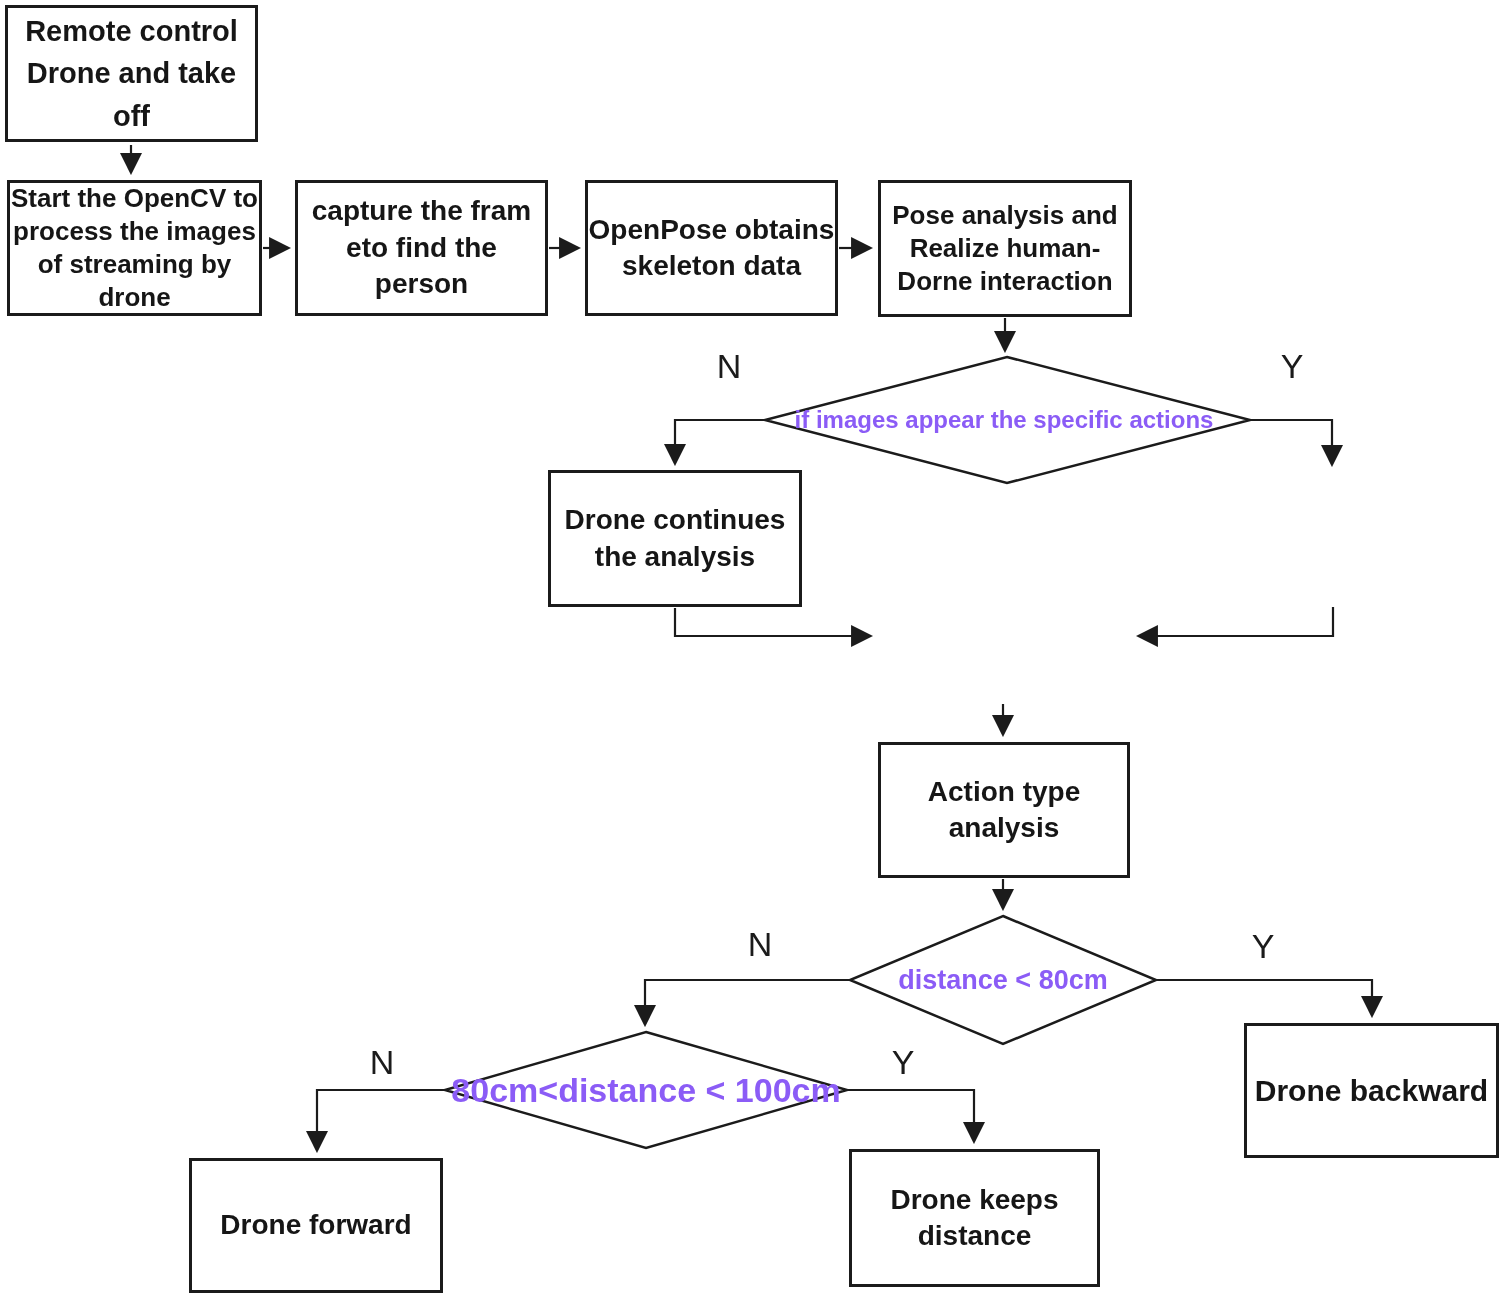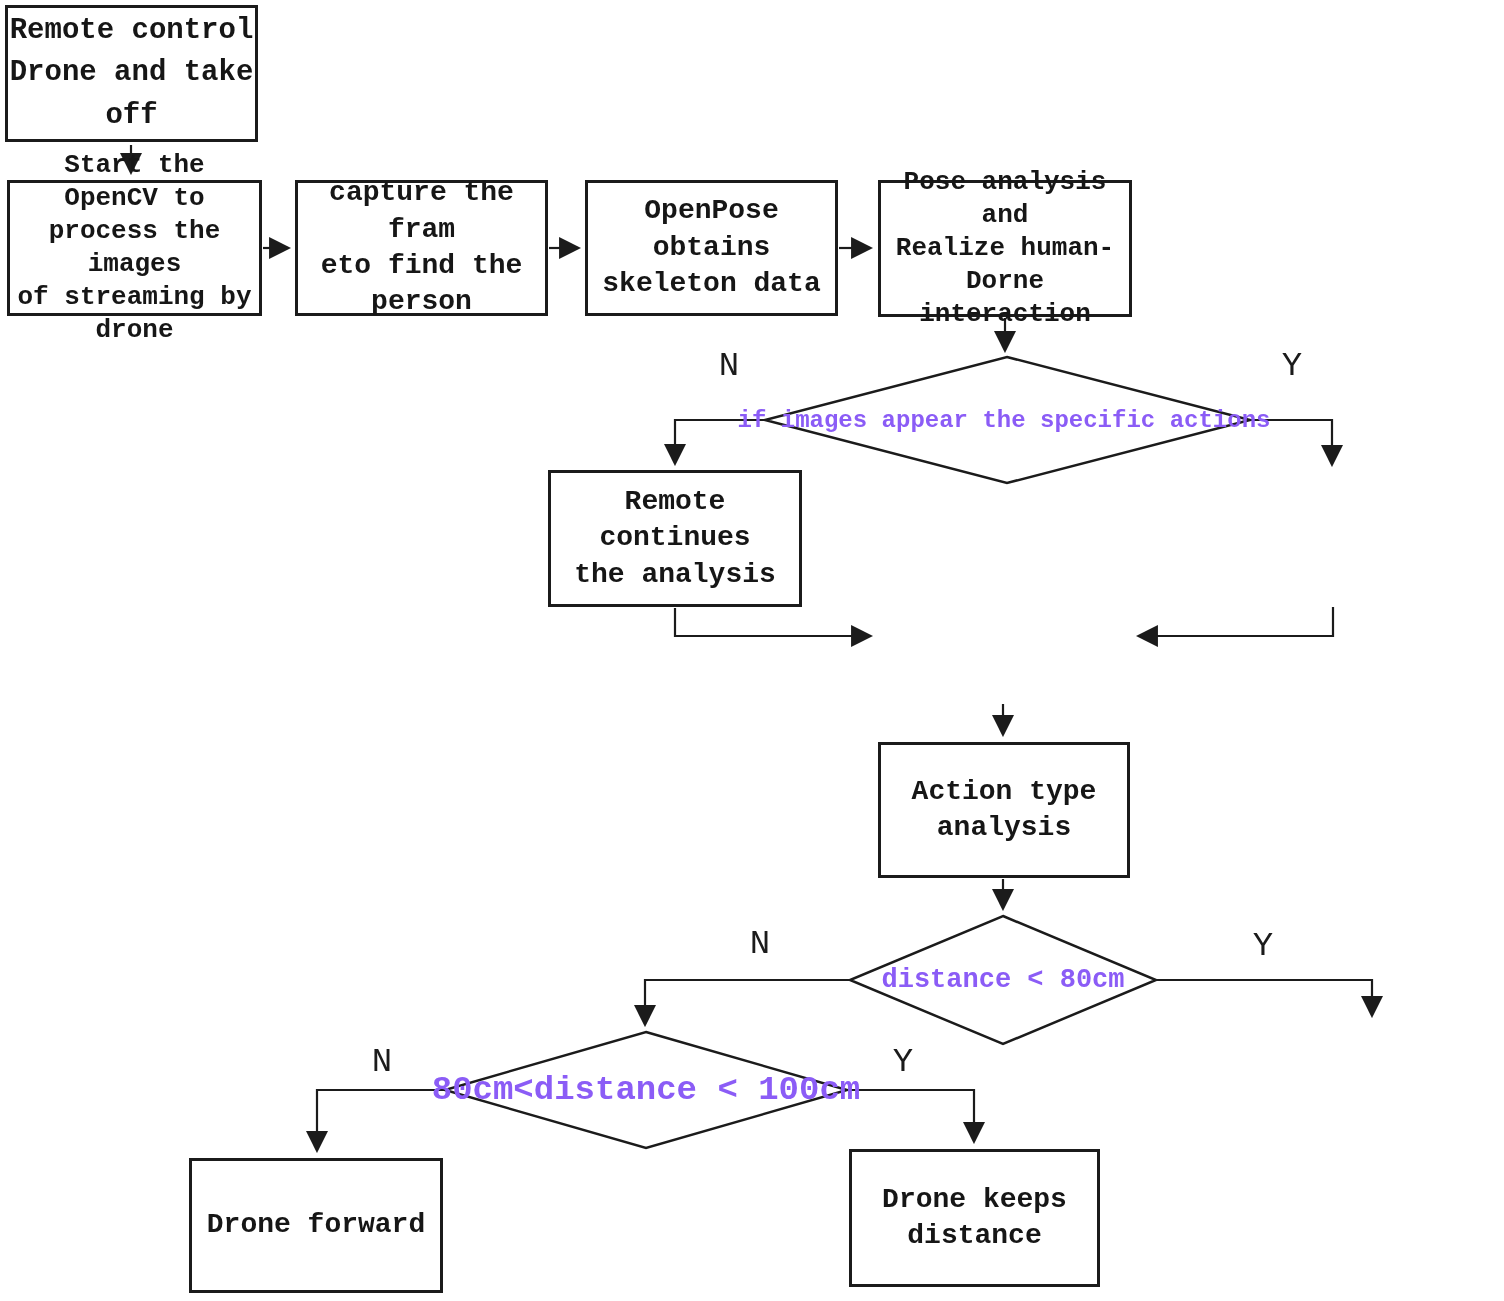--- a/index.html
+++ b/index.html
@@ -1,21 +1,21 @@
 <!DOCTYPE html>
 <html><head>
 <meta charset="utf-8">
 <style>
   html, body { margin: 0; padding: 0; background: #ffffff; }
   #canvas {
     position: relative;
     width: 1504px;
     height: 1301px;
     background: #ffffff;
-    font-family: Liberation Mono, monospace;
+    font-family: Liberation Sans, sans-serif;
     color: #161616;
     overflow: hidden;
   }
   #wires {
     position: absolute;
     left: 0; top: 0;
     width: 1504px; height: 1301px;
   }
   .node {
     position: absolute;
@@ -115,31 +115,34 @@
 skeleton data</div>
   </div>
 
   <div class="node" style="left:878px; top:180px; width:254px; height:137px;">
     <div class="node-text fs26">Pose analysis and
 Realize human-
 Dorne interaction</div>
   </div>
 
   <div class="node" style="left:548px; top:470px; width:254px; height:137px;">
-    <div class="node-text fs28">Remote continues
+    <div class="node-text fs28">Drone continues
 the analysis</div>
   </div>
 
 
 
   <div class="node" style="left:878px; top:742px; width:252px; height:136px;">
     <div class="node-text fs28">Action type
 analysis</div>
   </div>
 
+  <div class="node" style="left:1244px; top:1023px; width:255px; height:135px;">
+    <div class="node-text fs30">Drone backward</div>
+  </div>
 
   <div class="node" style="left:189px; top:1158px; width:254px; height:135px;">
     <div class="node-text fs28">Drone forward</div>
   </div>
 
   <div class="node" style="left:849px; top:1149px; width:251px; height:138px;">
     <div class="node-text fs28">Drone keeps
 distance</div>
   </div>
 

